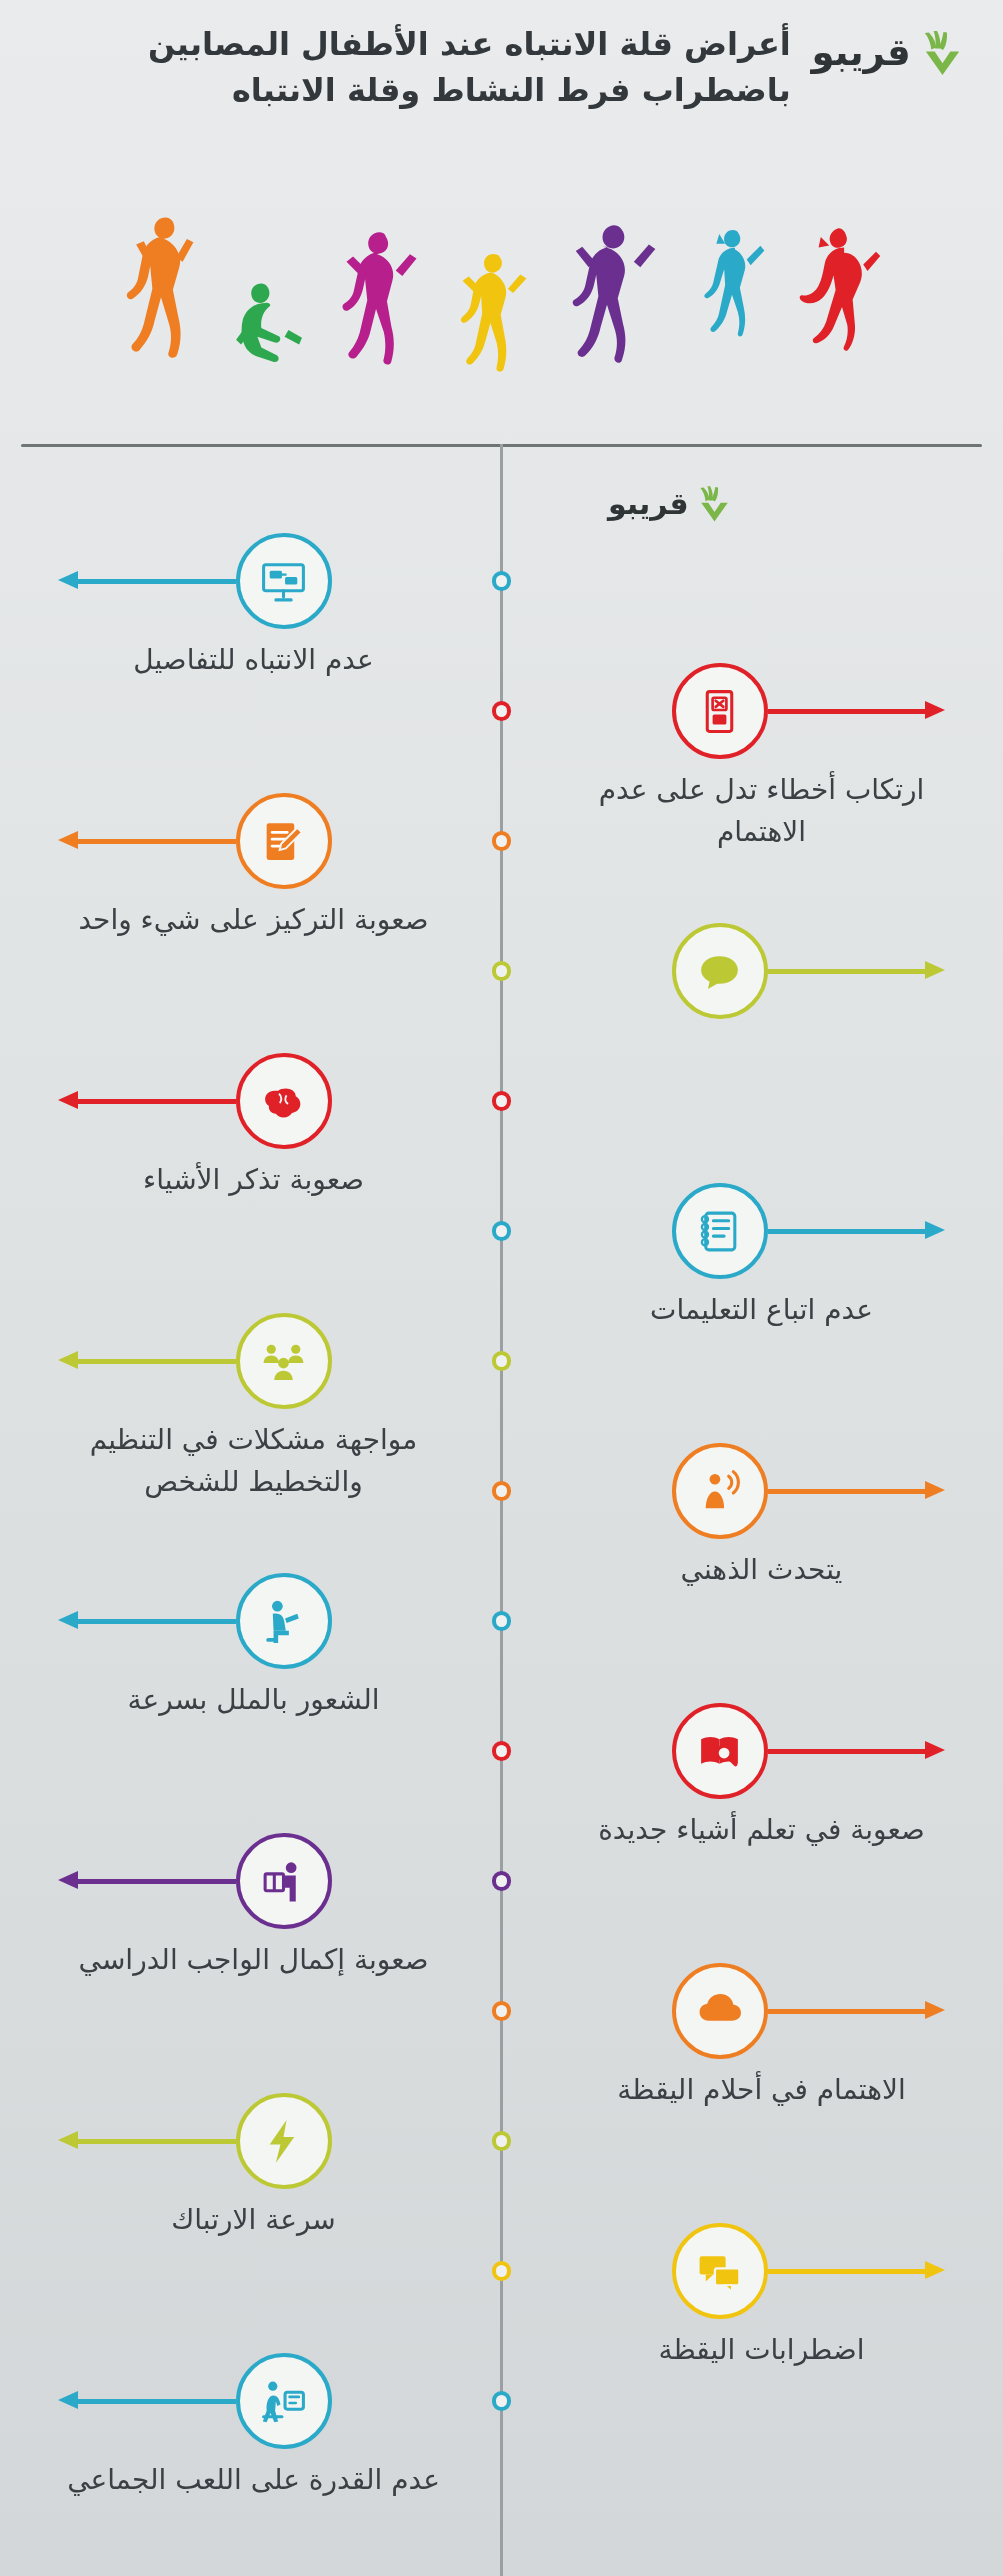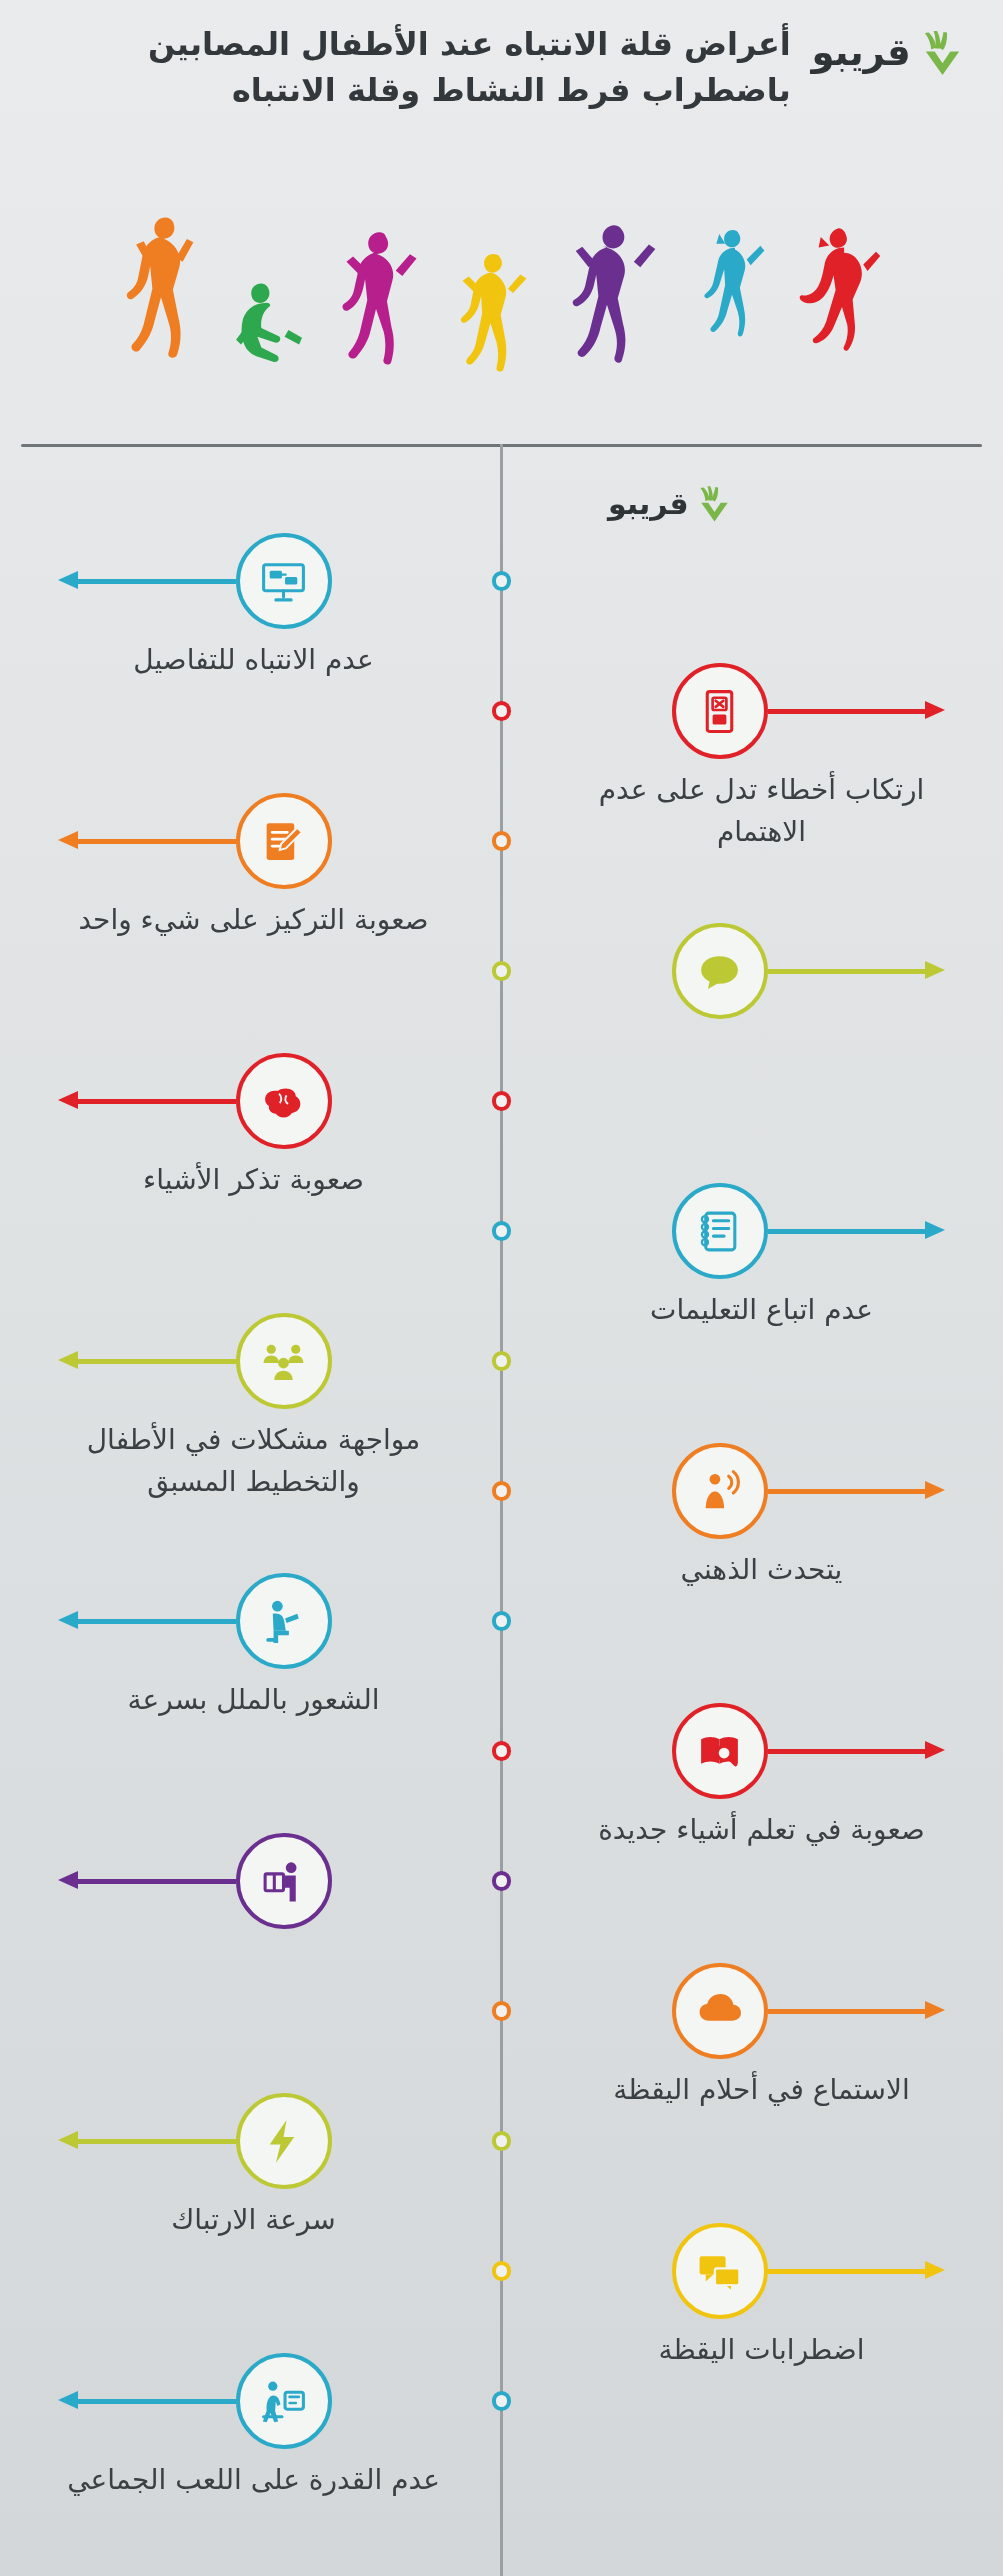--- a/index.html
+++ b/index.html
@@ -379,21 +379,21 @@
           <div class="circle" style="border-color: rgb(188, 201, 52);">
             <svg viewBox="0 0 64 64">
               <circle cx="16" cy="16" r="6" fill="#bcc934"></circle>
               <path d="M6 34 c0 -6 4 -10 10 -10 s10 4 10 10 z" fill="#bcc934"></path>
               <circle cx="48" cy="16" r="6" fill="#bcc934"></circle>
               <path d="M38 34 c0 -6 4 -10 10 -10 s10 4 10 10 z" fill="#bcc934"></path>
               <circle cx="32" cy="34" r="7" fill="#bcc934"></circle>
               <path d="M20 56 c0 -7 5 -12 12 -12 s12 5 12 12 z" fill="#bcc934"></path>
             </svg>
           </div>
-          <div class="label">مواجهة مشكلات في الأطفال والتخطيط المسبق</div>
+          <div class="label">مواجهة مشكلات في التنظيم والتخطيط للشخص</div>
         </div>
       </div>
       <div class="row">
         <div class="node right">
           <div class="conn" style="background: rgb(239, 125, 34);"></div>
           <div class="arrow" style="border-left-color: rgb(239, 125, 34);"></div>
           <div class="dot" style="border-color: rgb(239, 125, 34);"></div>
           <div class="circle" style="border-color: rgb(239, 125, 34);">
             <svg viewBox="0 0 64 64">
               <circle cx="26" cy="16" r="7" fill="#ef7d22"></circle>
@@ -444,33 +444,34 @@
           <div class="arrow" style="border-right-color: rgb(107, 47, 143);"></div>
           <div class="dot" style="border-color: rgb(107, 47, 143);"></div>
           <div class="circle" style="border-color: rgb(107, 47, 143);">
             <svg viewBox="0 0 64 64">
               <circle cx="42" cy="14" r="7" fill="#6b2f8f"></circle>
               <path d="M34 24 h14 v34 h-8 l-0 -18 l-6 0z" fill="#6b2f8f"></path>
               <rect x="8" y="22" width="24" height="22" rx="2" fill="none" stroke="#6b2f8f" stroke-width="4"></rect>
               <path d="M20 22 v22" stroke="#6b2f8f" stroke-width="4"></path>
             </svg>
           </div>
+          <div class="label">صعوبة إكمال الواجب الدراسي</div>
         </div>
       </div>
       <div class="row">
         <div class="node right">
           <div class="conn" style="background: rgb(239, 125, 34);"></div>
           <div class="arrow" style="border-left-color: rgb(239, 125, 34);"></div>
           <div class="dot" style="border-color: rgb(239, 125, 34);"></div>
           <div class="circle" style="border-color: rgb(239, 125, 34);">
             <svg viewBox="0 0 64 64">
               <path d="M18 44 c-7 0 -12 -5 -12 -11 c0 -6 4 -10 10 -11 c2 -8 9 -13 17 -13 c9 0 16 6 17 14 c6 1 10 5 10 11 c0 6 -5 10 -12 10z" fill="#ef7d22"></path>
             </svg>
           </div>
-          <div class="label">الاستماع في أحلام اليقظة</div>
+          <div class="label">الاهتمام في أحلام اليقظة</div>
         </div>
       </div>
       <div class="row">
         <div class="node left">
           <div class="conn" style="background: rgb(188, 201, 52);"></div>
           <div class="arrow" style="border-right-color: rgb(188, 201, 52);"></div>
           <div class="dot" style="border-color: rgb(188, 201, 52);"></div>
           <div class="circle" style="border-color: rgb(188, 201, 52);">
             <svg viewBox="0 0 64 64">
               <path d="M36 4 L14 36 h14 l-6 24 l24 -34 h-14 z" fill="#bcc934"></path>

